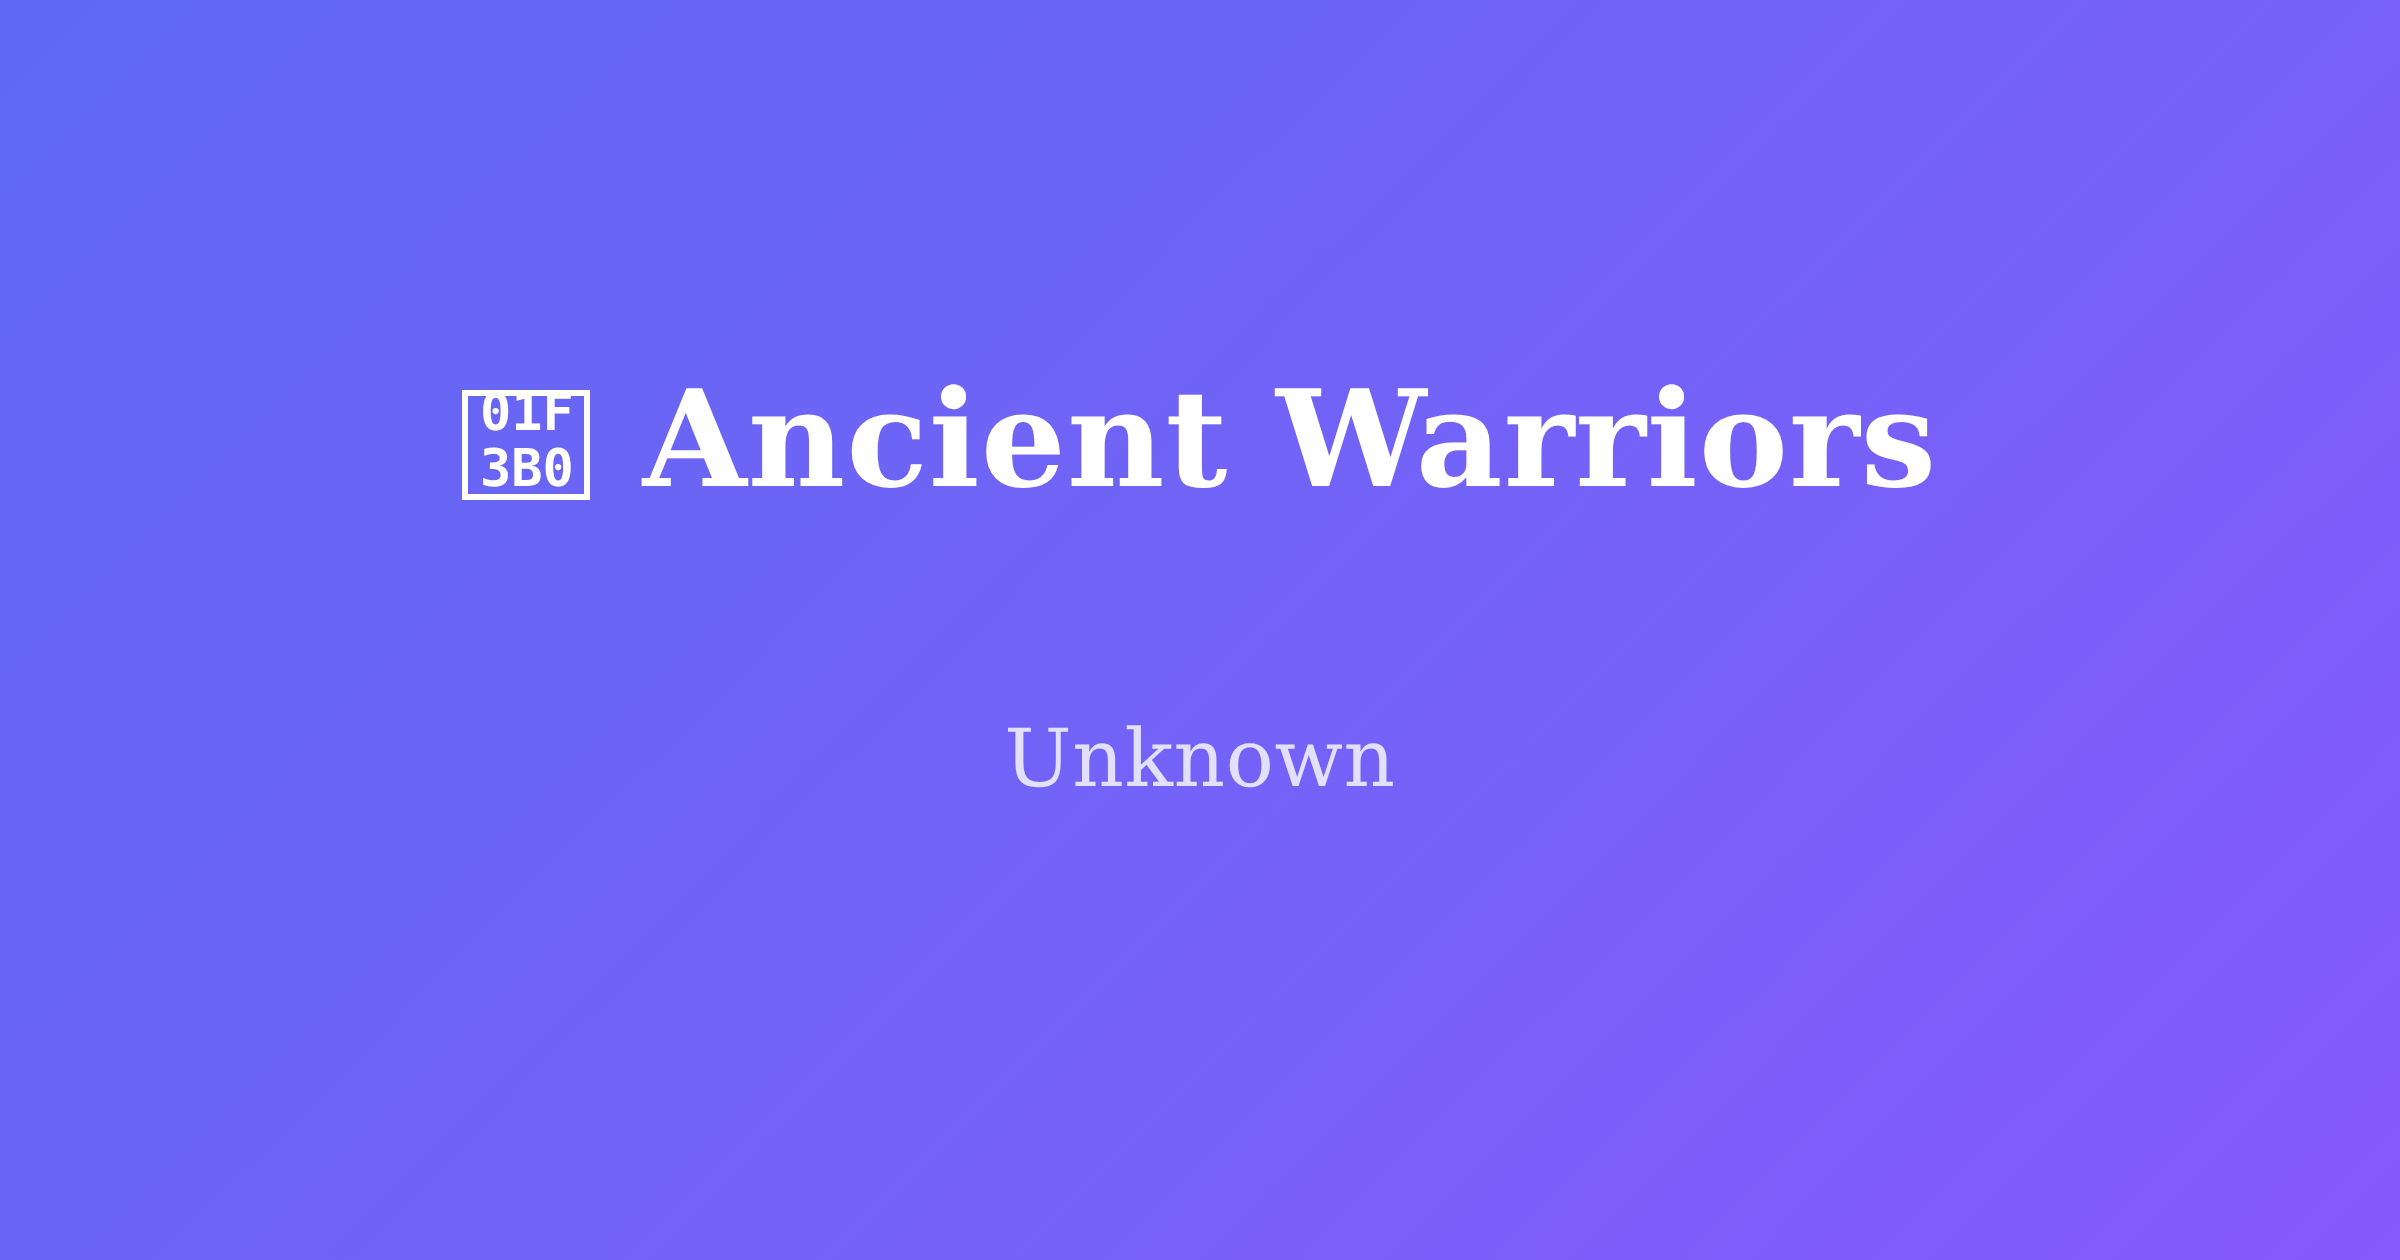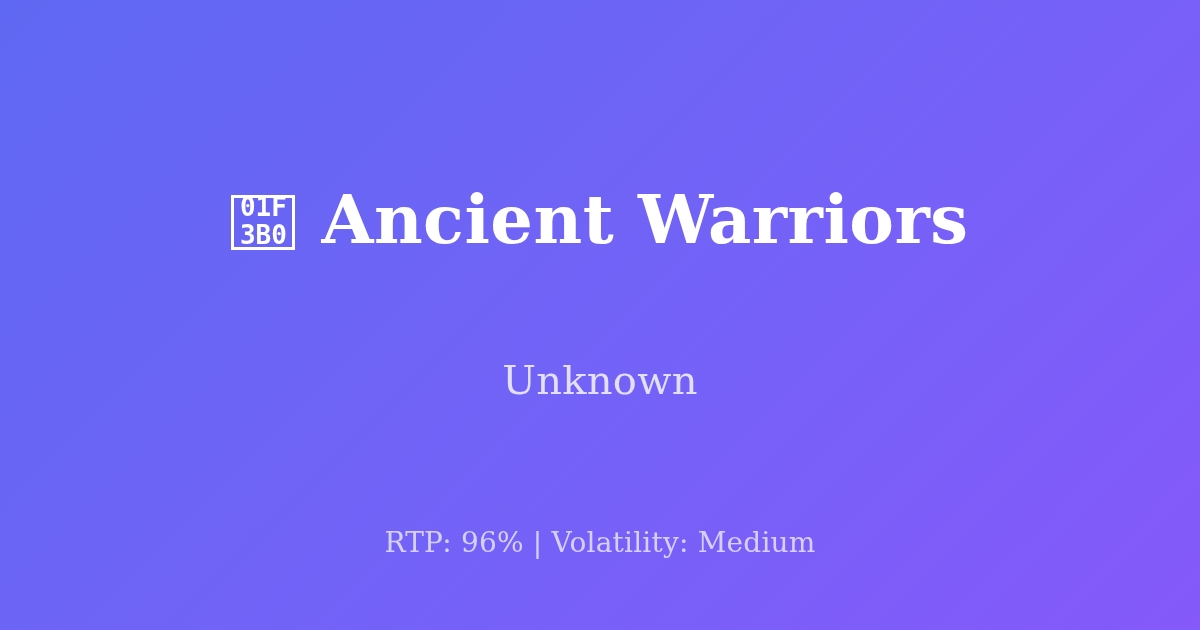--- a/index.html
+++ b/index.html
@@ -133,15 +133,14 @@
         <span class="tofu-row">01F</span>
         <span class="tofu-row">3B0</span>
       </span>
 
       <h1 class="game-title">Ancient Warriors</h1>
     </div>
 
     <div class="game-provider">Unknown</div>
   </div>
 
-  <div class="stats-line">RTP: 96% | Volatility: Medium</div>
 
 </div>
 
 </body></html>

